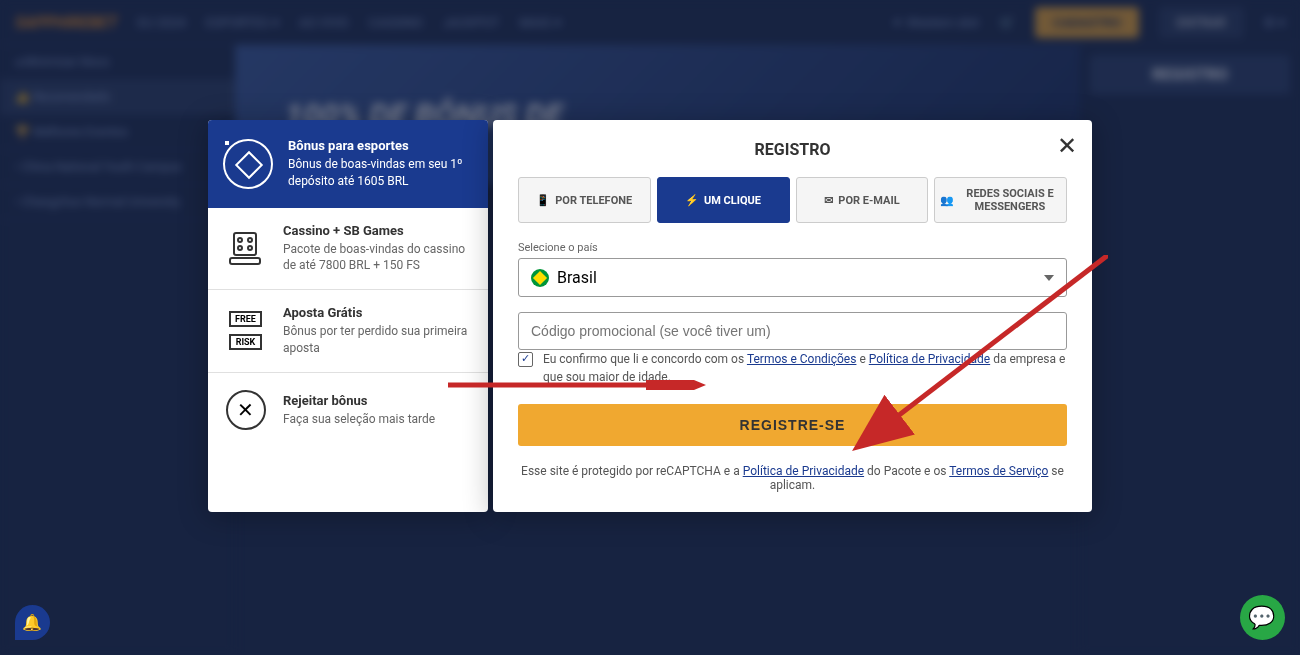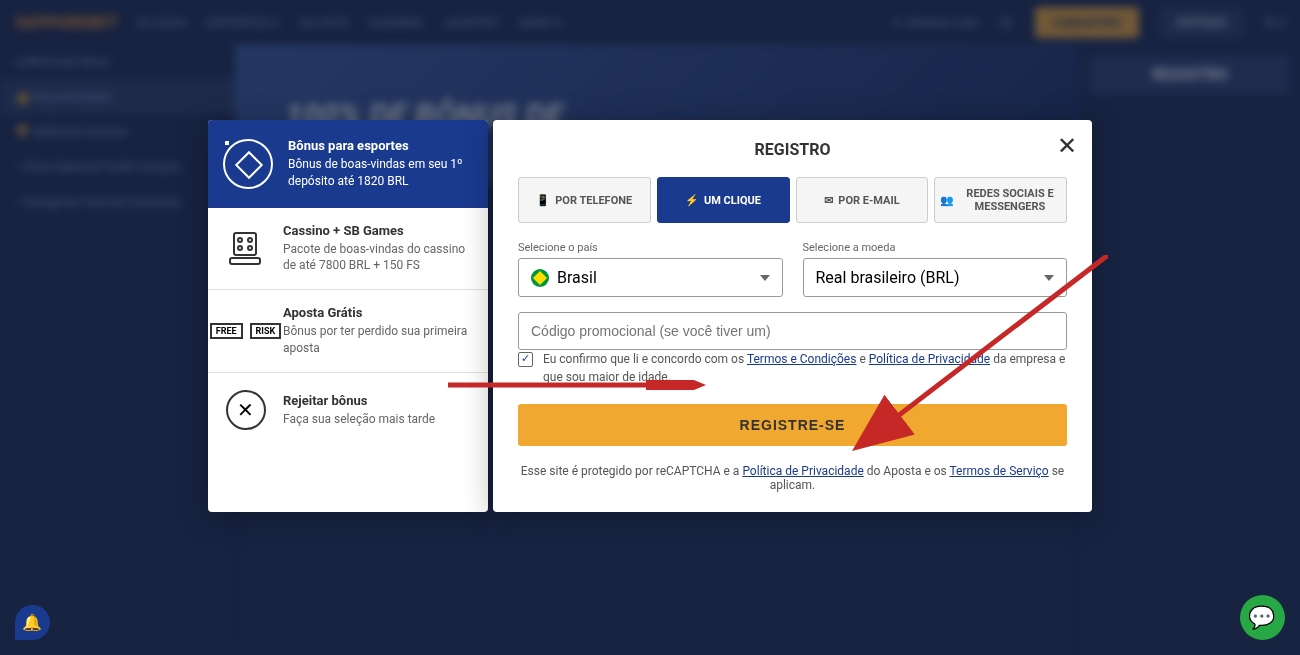--- a/index.html
+++ b/index.html
@@ -138,21 +138,21 @@
       width: 40px; height: 40px;
       border: 2.5px solid #333;
       border-radius: 50%;
       display: flex;
       align-items: center;
       justify-content: center;
       font-size: 20px;
     }
     .free-risk {
       display: flex;
-      flex-direction: row;
+      flex-direction: column;
       gap: 7px;
     }
     .free-tag, .risk-tag {
       font-size: 9px;
       font-weight: bold;
       border: 2px solid #333;
       padding: 1px 4px;
       text-align: center;
     }
     .reg-modal {
@@ -382,21 +382,21 @@
 </div>
 
 <div class="overlay">
   <div class="modal-group">
 
     <div class="bonus-panel">
       <div class="bonus-header">
         <div class="ball-icon"></div>
         <div>
           <div style="font-weight:bold;margin-bottom:3px">Bônus para esportes</div>
-          <div style="font-size:12px;line-height:1.4">Bônus de boas-vindas em seu 1º depósito até 1820 BRL</div>
+          <div style="font-size:12px;line-height:1.4">Bônus de boas-vindas em seu 1º depósito até 1605 BRL</div>
         </div>
       </div>
       <div class="bonus-item">
         <div class="bonus-icon">
           <svg width="40" height="40" viewBox="0 0 40 40" fill="none" stroke="#333" stroke-width="2">
             <rect x="8" y="5" width="22" height="22" rx="2"></rect>
             <circle cx="14" cy="12" r="2"></circle>
               <circle cx="24" cy="12" r="2"></circle>
             <circle cx="14" cy="20" r="2"></circle>
               <circle cx="24" cy="20" r="2"></circle>
@@ -456,40 +456,31 @@
         <div class="form-field">
           <span class="field-label">Selecione o país</span>
           <div class="select-box">
             <span class="select-val">
               <span class="br-flag"></span>
               <span>Brasil</span>
             </span>
             <span class="chevron-icon"></span>
           </div>
         </div>
-        <div class="form-field">
-          <span class="field-label">Selecione a moeda</span>
-          <div class="select-box">
-            <span class="select-val">
-              <span>Real brasileiro (BRL)</span>
-            </span>
-            <span class="chevron-icon"></span>
-          </div>
-        </div>
       </div>
       <input class="promo-input" placeholder="Código promocional (se você tiver um)" style="">
       <div class="check-row">
         <div class="checkbox">✓</div>
         <div class="check-text">
           <span>Eu confirmo que li e concordo com os </span><a href="#">Termos e Condições</a><span> e </span><a href="#">Política de Privacidade</a><span> da empresa e que sou maior de idade.</span>
         </div>
       </div>
       <button class="register-btn">REGISTRE-SE</button>
       <div class="recaptcha-text">
-        <span>Esse site é protegido por reCAPTCHA e a </span><a href="#">Política de Privacidade</a><span> do Aposta e os </span><a href="#">Termos de Serviço</a><span> se aplicam.</span>
+        <span>Esse site é protegido por reCAPTCHA e a </span><a href="#">Política de Privacidade</a><span> do Pacote e os </span><a href="#">Termos de Serviço</a><span> se aplicam.</span>
       </div>
     </div>
 
     <svg class="arrow arrow1" viewBox="0 0 260 10">
       <defs>
           <marker id="ah1" markerWidth="12" markerHeight="12" refX="10" refY="5" orient="auto">
         <path d="M0,0 L12,5 L0,10 Z" fill="#c62828"></path>
           </marker>
         </defs>
       <line x1="0" y1="5" x2="248" y2="5" stroke="#c62828" stroke-width="5" marker-end="url(#ah1)"></line>

